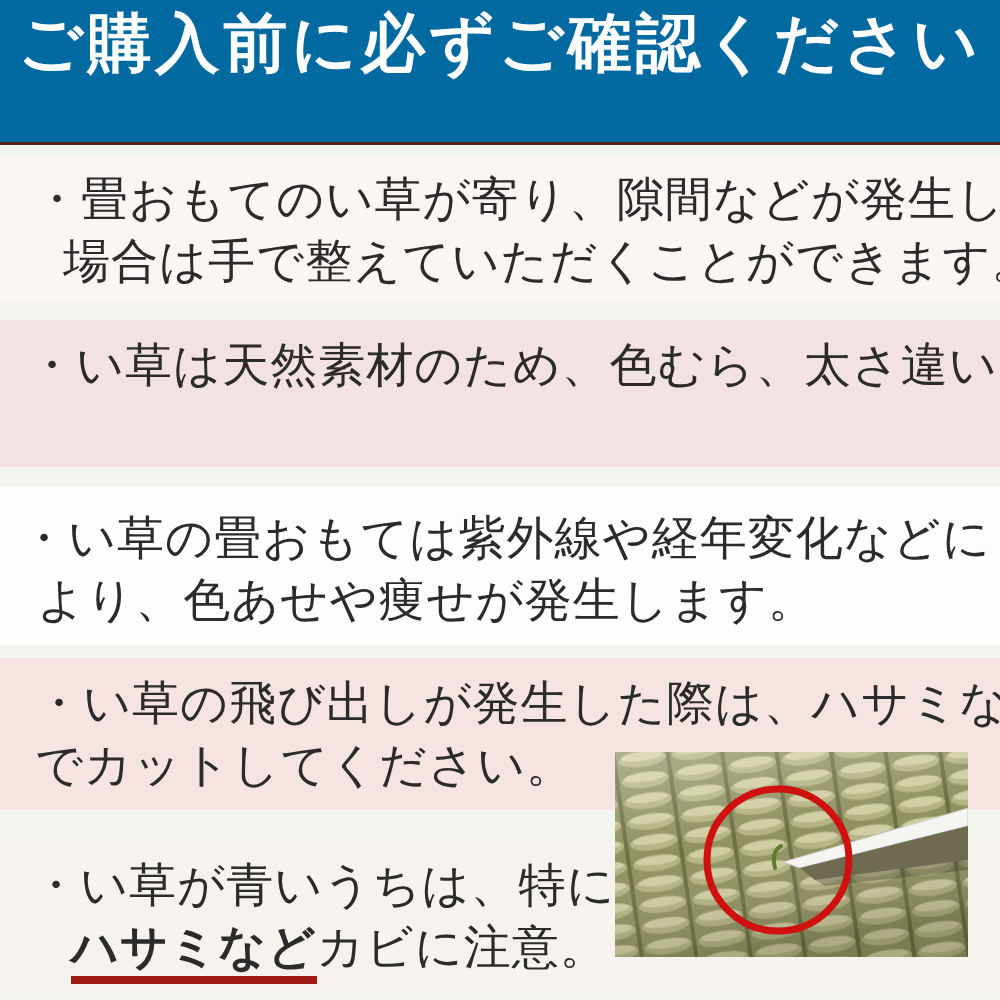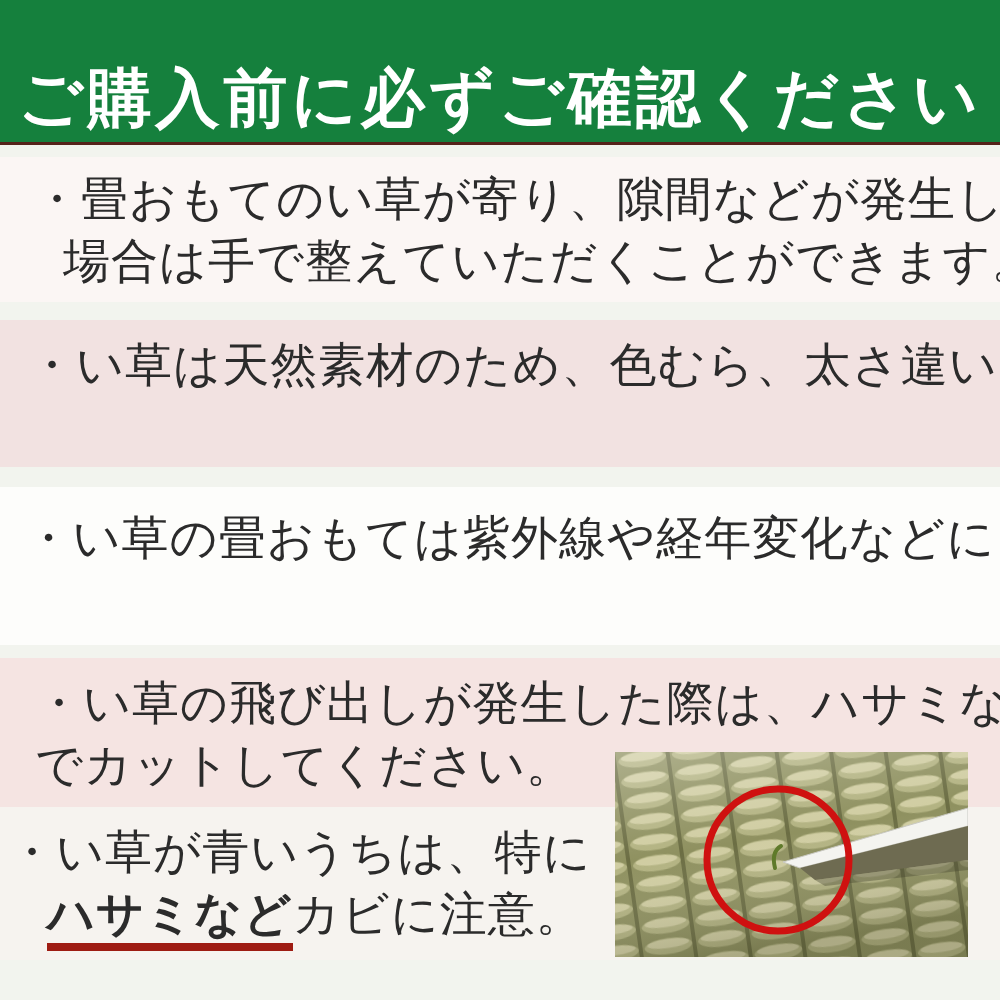--- a/index.html
+++ b/index.html
@@ -7,49 +7,49 @@
     position:relative;
     width:1000px;height:1000px;
     background:#f2f4ee;
     overflow:hidden;
     font-family:"Liberation Sans","DejaVu Sans",sans-serif;
     color:#2b2b2b;
   }
   
   .banner{
     position:absolute;left:0;top:0;width:1000px;height:142px;
-    background:#15803d;
+    background:#0369a1;
     border-bottom:3px solid #55231a;
-    display:flex;align-items:flex-end;justify-content:center;
+    display:flex;align-items:flex-start;justify-content:center;
   }
   .banner-title{
     color:#ffffff;
     font-size:64px;
     font-weight:bold;
     letter-spacing:4px;
     white-space:nowrap;
   }
   
   .band{
     position:absolute;left:0;width:1000px;
     font-size:47px;
     line-height:62px;
     letter-spacing:1px;
   }
   .band .line{white-space:nowrap;}
   .band-1{top:157px;height:145px;background:#fbf6f4;padding-top:11px;box-sizing:border-box;}
   .band-2{top:320px;height:147px;background:#f2e2e1;padding-top:14px;box-sizing:border-box;}
   .band-3{top:487px;height:158px;background:#fdfdfb;padding-top:20px;box-sizing:border-box;}
   .band-4{top:658px;height:152px;background:#f5e4e2;padding-top:14px;box-sizing:border-box;}
-  .band-5{top:807px;height:153px;background:#f6f3ef;padding-top:14px;box-sizing:border-box;}
+  .band-5{top:840px;height:153px;background:#f6f3ef;padding-top:14px;box-sizing:border-box;padding-left:24px;}
   .band-1 .l1{margin-left:33px;}
   .band-1 .l2{margin-left:63px;}
   .band-2 .l1{margin-left:28px;}
   .band-2 .l2{margin-left:33px;}
-  .band-3 .l1{margin-left:20px;text-align:center;}
+  .band-3 .l1{margin-left:20px;}
   .band-3 .l2{margin-left:37px;}
   .band-4 .l1{margin-left:35px;}
   .band-4 .l2{margin-left:35px;}
   .band-5 .l1{margin-left:8px;}
   .band-5 .l2{margin-left:47px;}
   .emph{
     font-weight:bold;
     display:inline-block;
     border-bottom:8px solid #9e1b12;
     padding-bottom:4px;
@@ -74,20 +74,21 @@
     <div class="line l1">・畳おもてのい草が寄り、隙間などが発生した</div>
     <div class="line l2">場合は手で整えていただくことができます。</div>
   </div>
 
   <div class="band band-2">
     <div class="line l1">・い草は天然素材のため、色むら、太さ違い、</div>
   </div>
 
   <div class="band band-3">
     <div class="line l1">・い草の畳おもては紫外線や経年変化などに</div>
+    <div class="line l2">より、色あせや痩せが発生します。</div>
   </div>
 
   <div class="band band-4">
     <div class="line l1">・い草の飛び出しが発生した際は、ハサミなど</div>
     <div class="line l2">でカットしてください。</div>
   </div>
 
   <div class="band band-5">
     <div class="line l1">・い草が青いうちは、特に</div>
     <div class="line l2">

